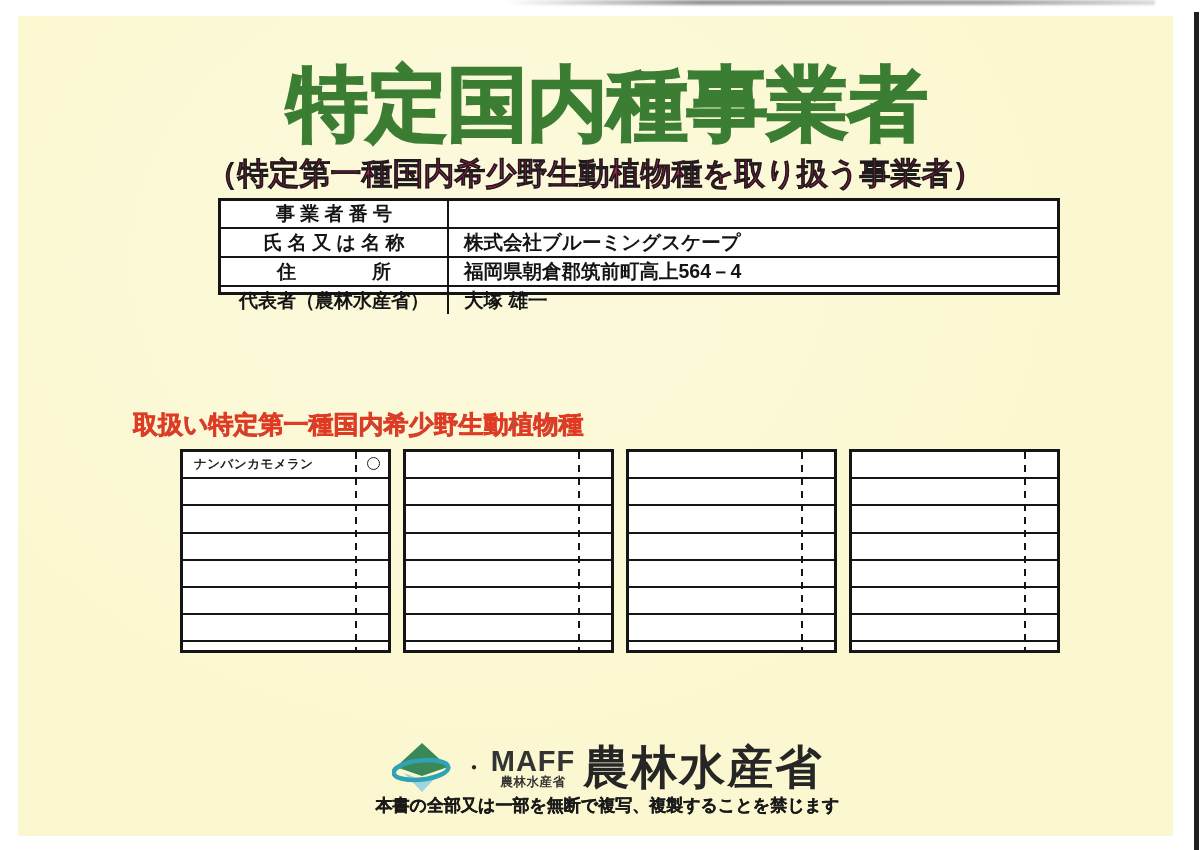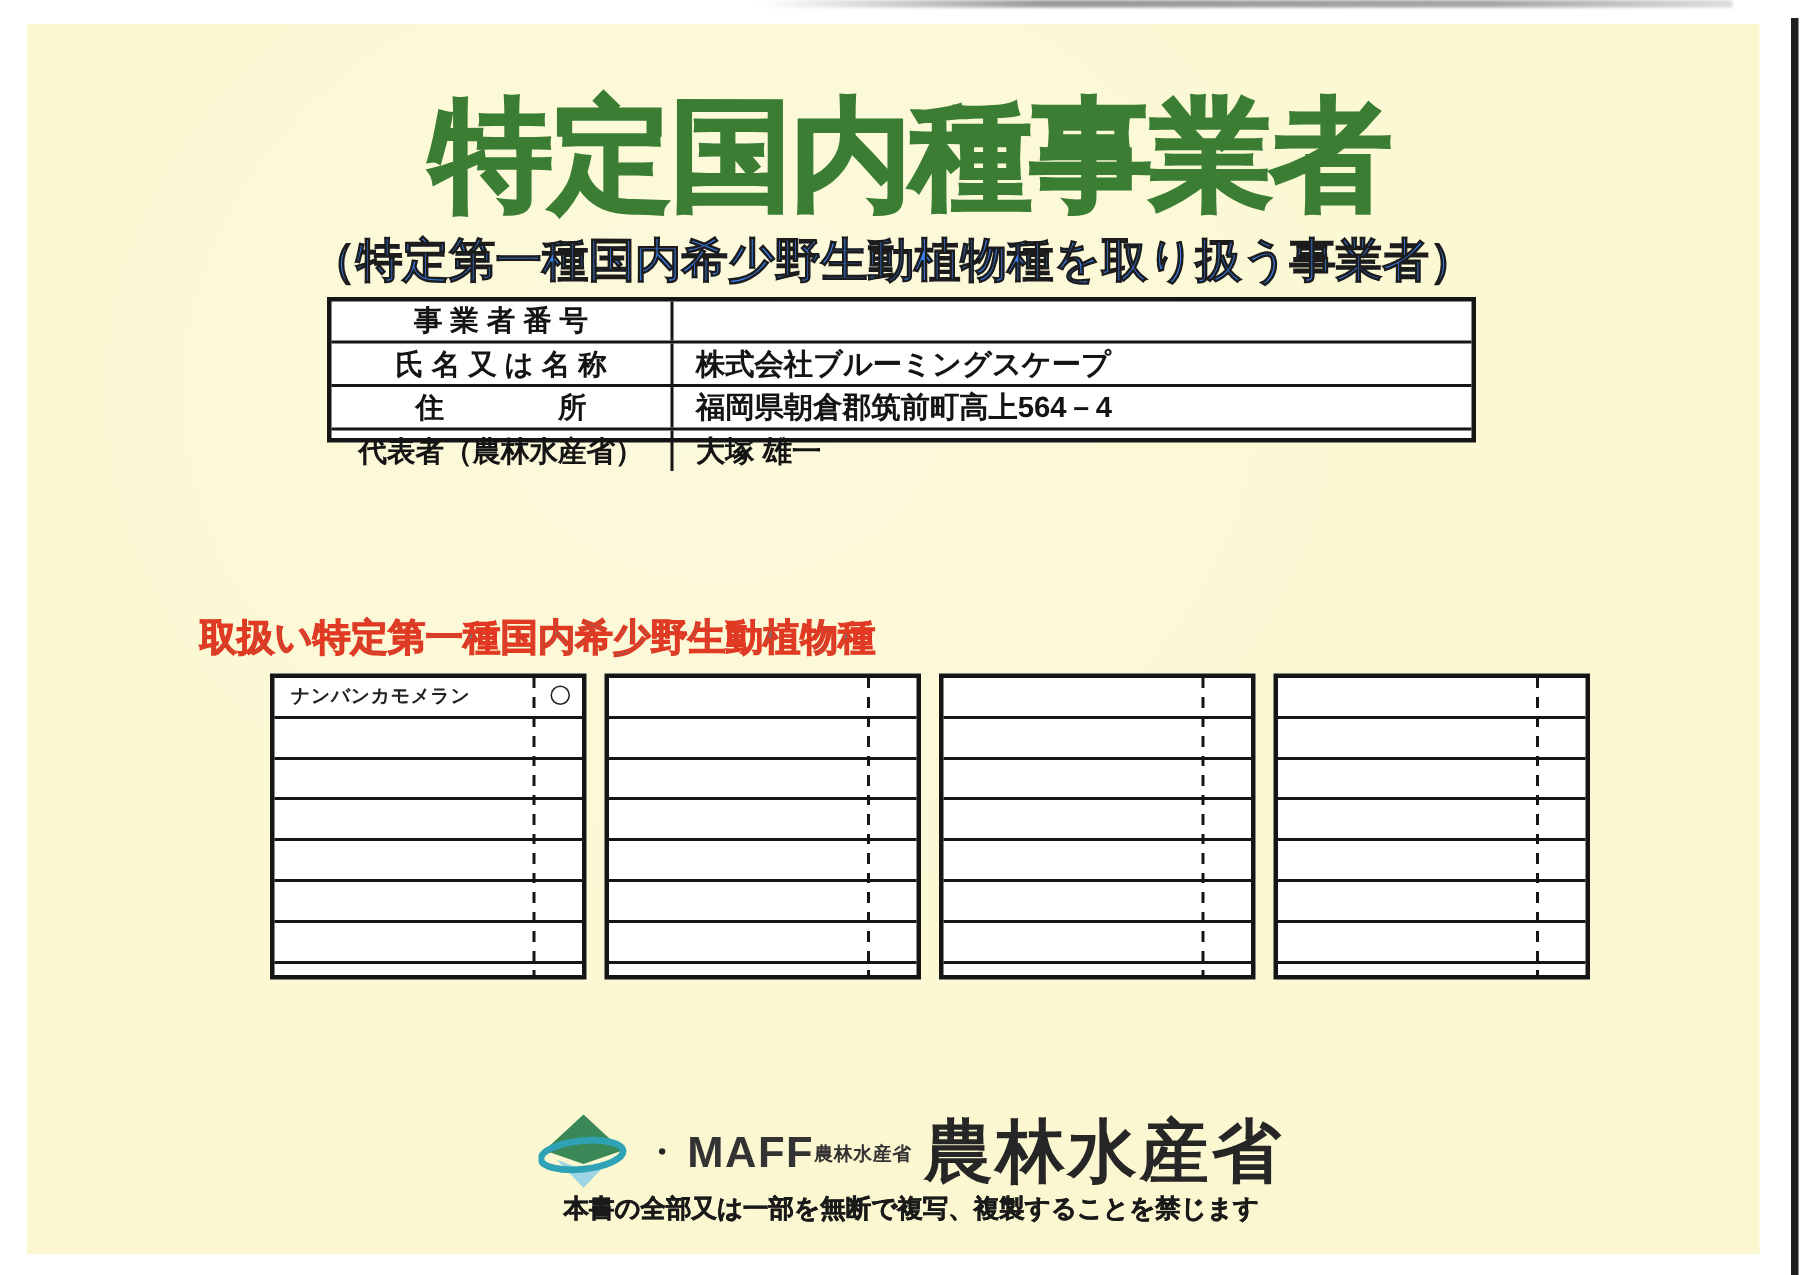--- a/index.html
+++ b/index.html
@@ -15,24 +15,24 @@
   .smudge{position:absolute;left:505px;top:0;width:650px;height:5px;
     background:linear-gradient(to right,rgba(120,120,120,0),rgba(95,95,95,.65) 30%,rgba(90,90,90,.55) 75%,rgba(120,120,120,.25));
     filter:blur(1.2px);}
   .edge-line{position:absolute;left:1194px;top:12px;width:5px;height:838px;background:#1f1f1f;}
 
   
   .doc-title{position:absolute;left:12px;top:60px;width:1190px;text-align:center;
     font-size:81px;font-weight:900;color:#3a7d33;letter-spacing:-1px;line-height:1.1;
     -webkit-text-stroke:2px #3a7d33;}
   .doc-subtitle{position:absolute;left:0;top:153px;width:1190px;text-align:center;
-    font-size:31px;font-weight:800;color:#3b82f6;-webkit-text-stroke:.6px #1c1c1c;}
+    font-size:31px;font-weight:800;color:#be185d;-webkit-text-stroke:.6px #1c1c1c;}
 
   
-  .info-table{position:absolute;left:218px;top:198px;width:766px;height:97px;
+  .info-table{position:absolute;left:218px;top:198px;width:842px;height:97px;
     background:#ffffff;border:3px solid #151515;box-sizing:border-box;
     display:grid;grid-template-rows:repeat(4,1fr);}
   .info-row{display:grid;grid-template-columns:228px 1fr;border-top:2px solid #151515;}
   .info-row:first-child{border-top:none;}
   .info-label{border-right:2px solid #151515;display:flex;align-items:center;justify-content:center;
     font-size:19px;font-weight:800;color:#141414;white-space:pre;}
   .info-value{display:flex;align-items:center;padding-left:15px;
     font-size:19.5px;font-weight:800;color:#141414;}
 
   
@@ -52,21 +52,21 @@
   .g1-row1{position:absolute;left:0;top:0;width:100%;height:25px;display:flex;align-items:center;}
   .g1-row1 .sp-name{margin-left:11px;font-size:12.5px;font-weight:600;color:#222;letter-spacing:.5px;}
   .g1-row1 .sp-mark{position:absolute;left:184px;top:5px;width:13px;height:13px;border:1.8px solid #222;
     border-radius:50%;box-sizing:border-box;}
 
   
   .footer{position:absolute;left:0;top:737px;width:1215px;display:flex;align-items:center;justify-content:center;}
   .moe-logo{width:59px;height:53px;margin-right:10px;flex:0 0 auto;}
   .moe-name{font-size:49px;font-weight:700;color:#262626;letter-spacing:3px;}
   .dot-sep{font-size:22px;font-weight:900;color:#262626;margin:0 6px 0 2px;}
-  .maff-block{display:flex;flex-direction:row;align-items:center;margin-right:8px;margin-top:2px;}
+  .maff-block{display:flex;flex-direction:column;align-items:center;margin-right:8px;margin-top:2px;}
   .maff-acronym{font-size:29px;font-weight:900;color:#333;letter-spacing:1px;line-height:26px;}
   .maff-small{font-size:12.5px;font-weight:800;color:#333;letter-spacing:.5px;}
   .maff-name{font-size:46px;font-weight:700;color:#262626;letter-spacing:2px;}
   .copy-notice{position:absolute;left:0;top:794px;width:1215px;text-align:center;
     font-size:17px;font-weight:800;color:#1a1a1a;-webkit-text-stroke:.3px #1a1a1a;}
 </style>
 </head>
 <body>
 
 <div class="stage">

